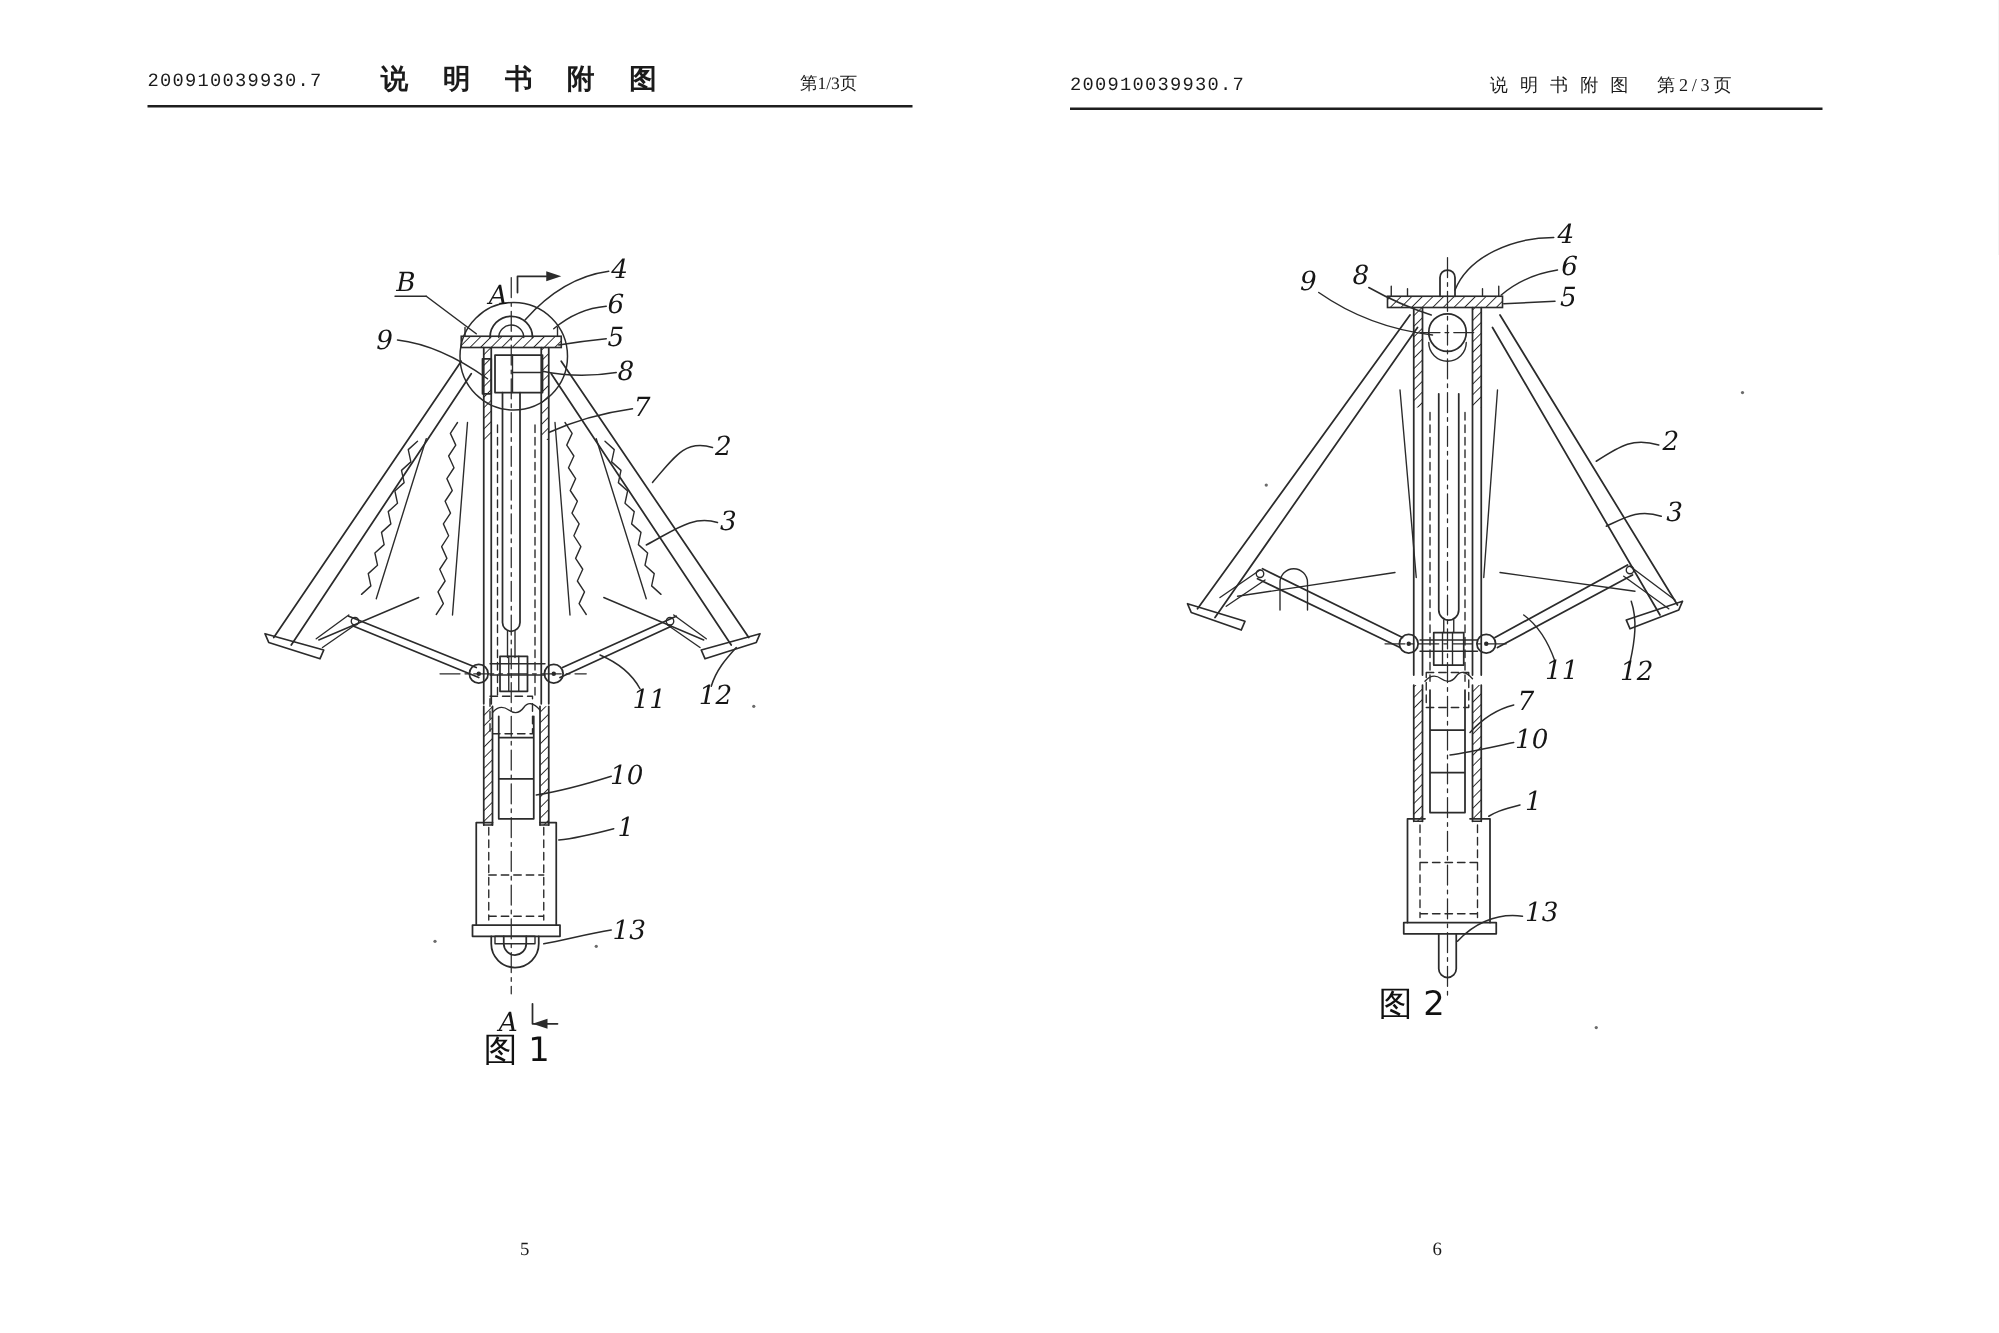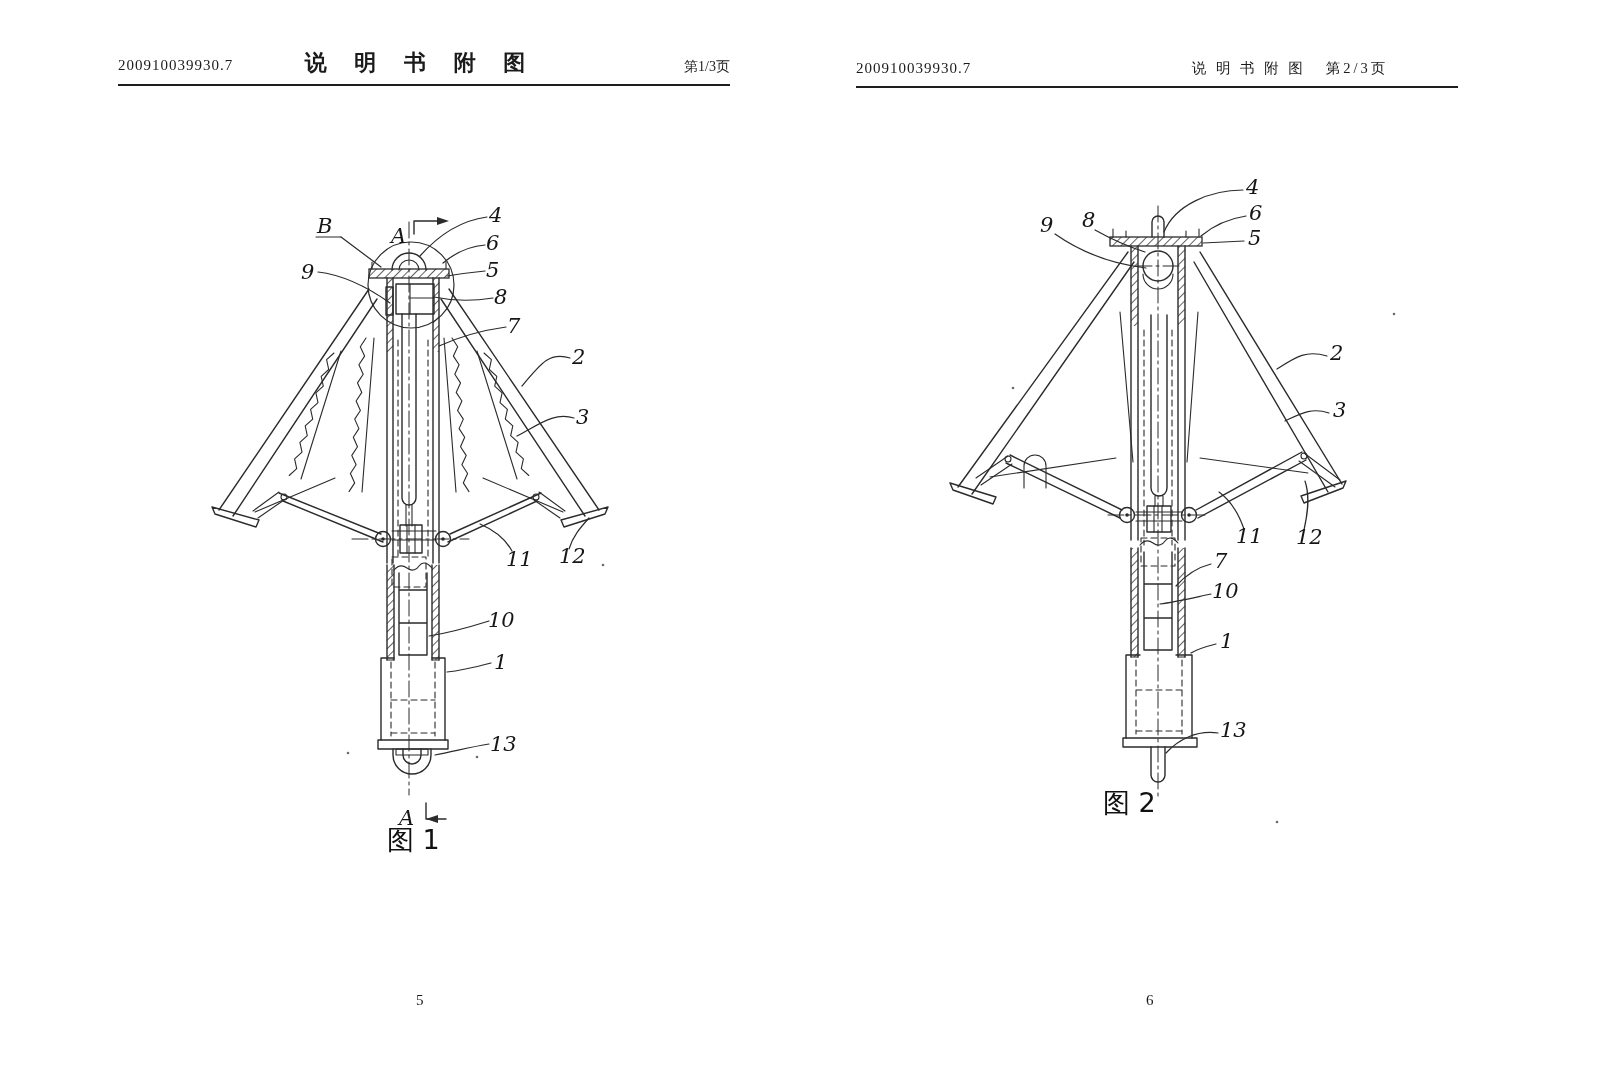--- a/index.html
+++ b/index.html
@@ -1,21 +1,21 @@
 <!DOCTYPE html>
 <html><head>
 <meta charset="utf-8">
 <style>
   html,body{margin:0;padding:0;background:#e8e8e8;}
   .sheet{position:relative;width:1599px;height:1066px;background:#ffffff;overflow:hidden;
          font-family:"Liberation Serif",serif;color:#1b1b1b;}
-  .hdr-num{position:absolute;font-size:15px;letter-spacing:1px;}
+  .hdr-num{position:absolute;font-size:15px;letter-spacing:1px;font-family:Liberation Mono, monospace;}
   .hdr-title-l{position:absolute;left:240px;top:48px;width:360px;text-align:center;
                font-family:"DejaVu Sans",sans-serif;font-weight:bold;font-size:22px;letter-spacing:10px;}
-  .hdr-ind-l{position:absolute;left:640px;top:58px;width:90px;text-align:right;font-size:14px;}
+  .hdr-ind-l{position:absolute;left:640px;top:58px;width:90px;font-size:14px;}
   .hdr-right{position:absolute;left:1120px;top:59px;width:340px;text-align:center;font-size:14.5px;letter-spacing:3px;}
   .rule{position:absolute;height:2px;background:#1e1e1e;}
   .pgnum{position:absolute;font-size:15px;}
   svg text{user-select:none;}
   .ln{fill:none;stroke:#2b2b2b;stroke-width:1.4;stroke-linecap:round;stroke-linejoin:round;}
   .thin{stroke-width:1.1;}
   .dash{stroke-dasharray:6 4;}
   .cdash{stroke-dasharray:16 4 3 4;stroke-width:1;}
   .lead{fill:none;stroke:#2b2b2b;stroke-width:1.2;stroke-linecap:round;}
   .lbl{font-family:"DejaVu Serif",serif;font-style:italic;font-size:21px;fill:#161616;}

